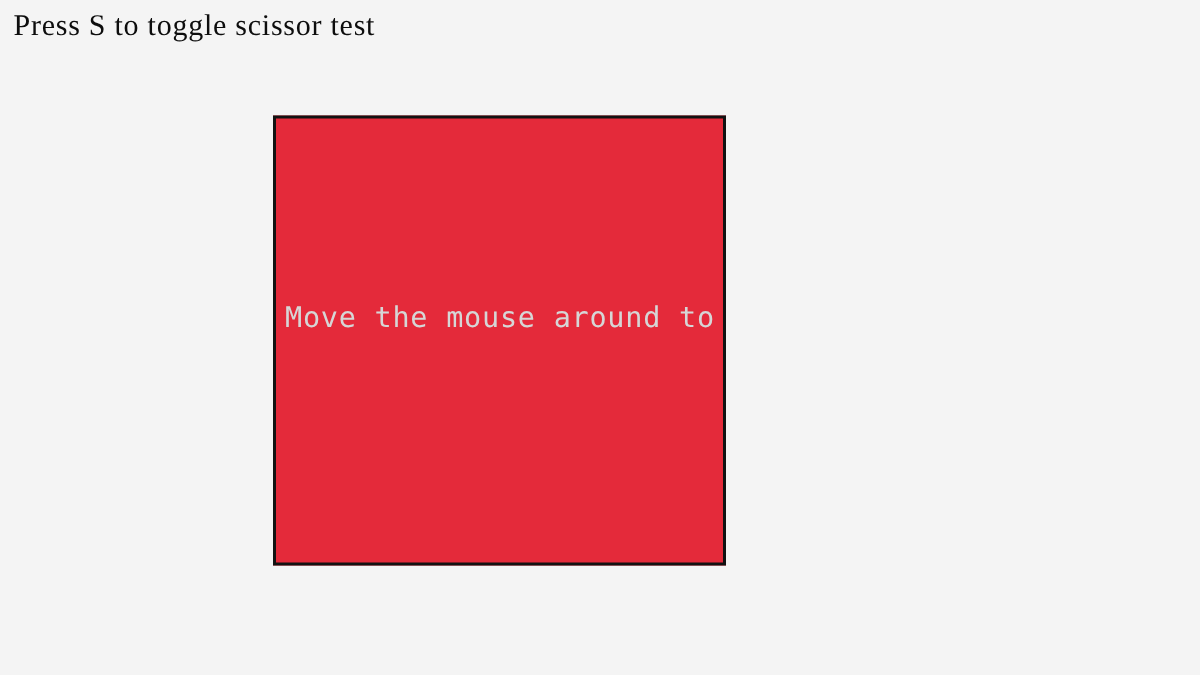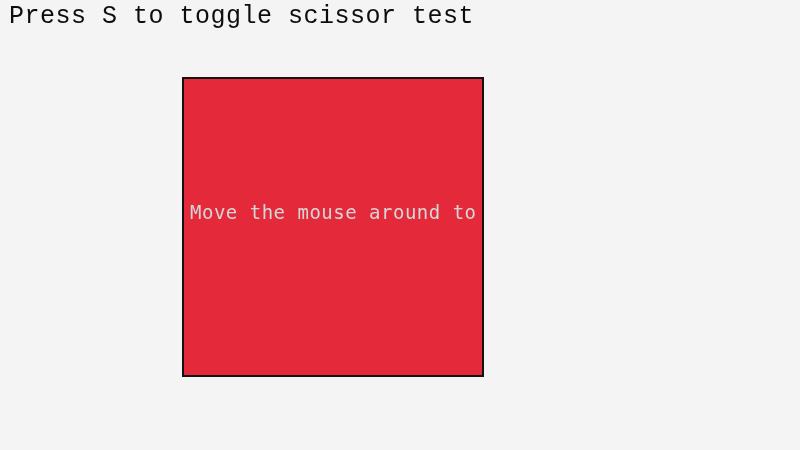--- a/index.html
+++ b/index.html
@@ -18,22 +18,22 @@
     width: 800px;
     height: 450px;
     background: #f4f4f4;
   }
 
   
   #instruction-text {
     position: absolute;
     left: 9px;
     top: 5px;
-    font-family: Liberation Mono, monospace;
-    font-size: 25px;
+    font-family: Liberation Serif, serif;
+    font-size: 20px;
     line-height: 24px;
     letter-spacing: 0.5px;
     color: #0d0d0d;
     white-space: nowrap;
     -webkit-font-smoothing: none;
     font-smooth: never;
   }
 
   
   #scissor-rect {

